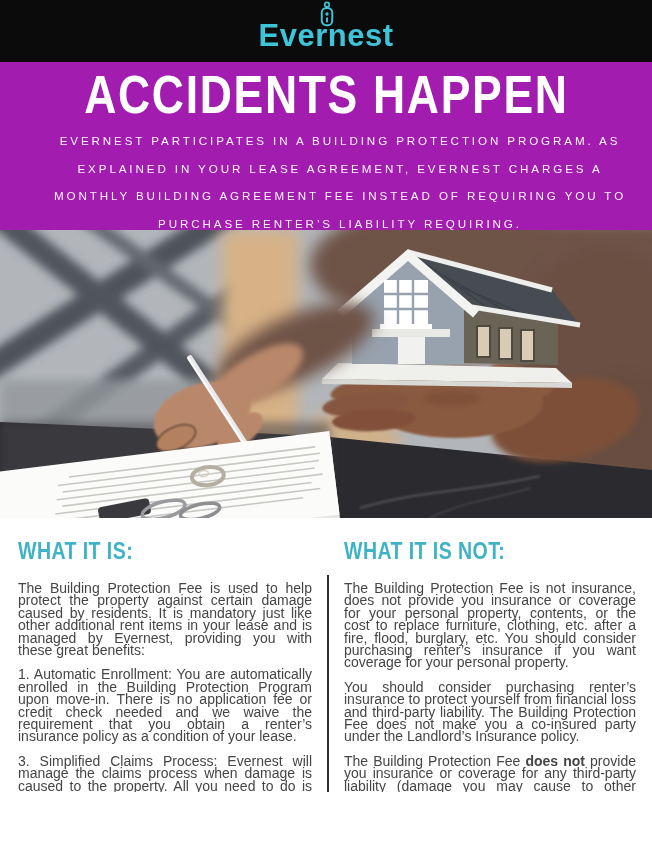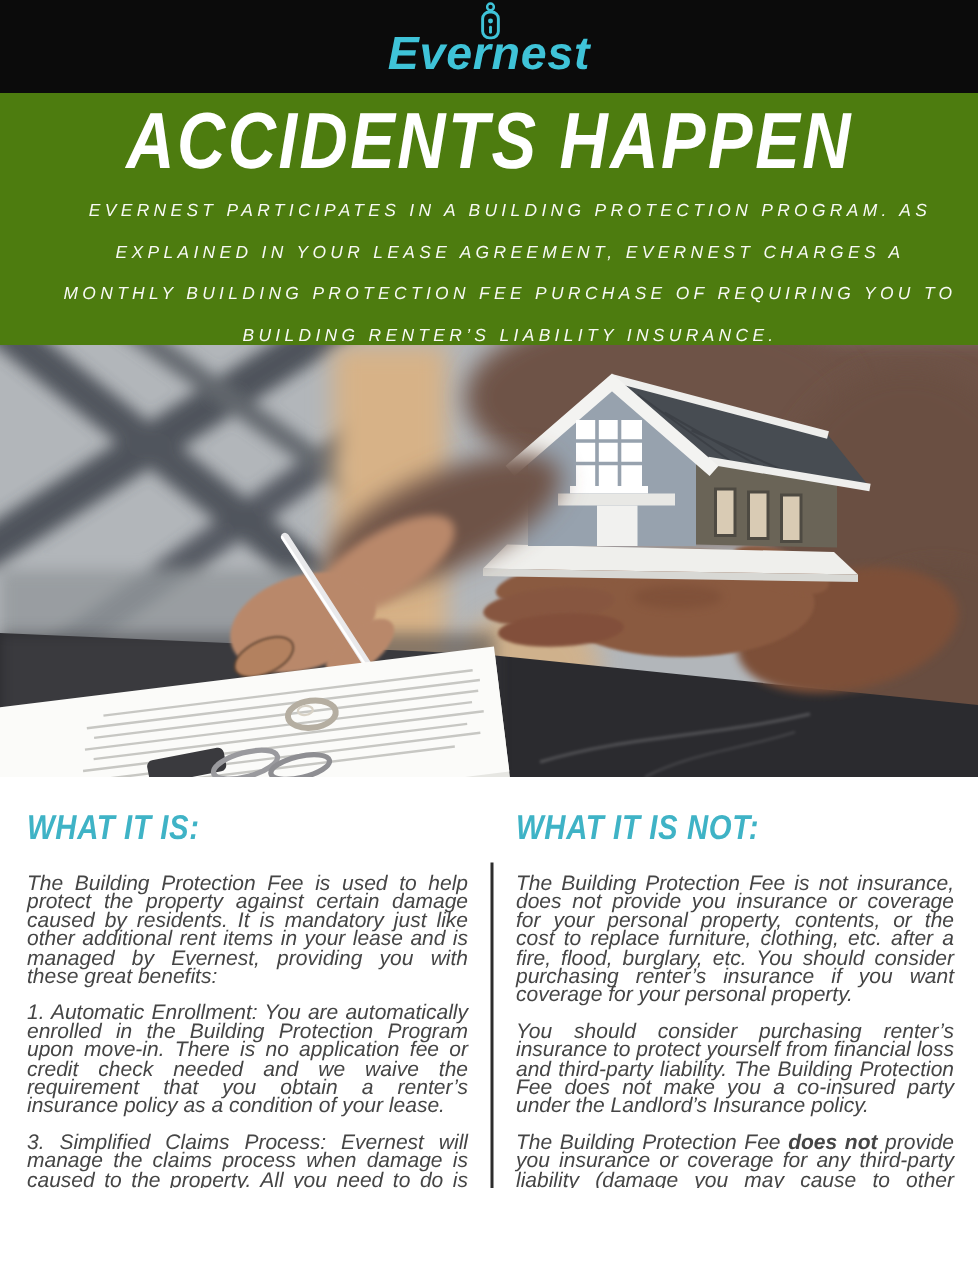--- a/index.html
+++ b/index.html
@@ -1,27 +1,27 @@
 <!DOCTYPE html>
 <html><head>
 <meta charset="utf-8">
 <style>
   * { box-sizing: border-box; margin: 0; padding: 0; }
   html, body { background: #ffffff; }
   body { font-family: "Liberation Sans", sans-serif; }
-  .page { width: 652px; height: 792px; position: relative; overflow: hidden; background: #ffffff; margin: 0 auto; font-style: italic; }
+  .page { width: 652px; height: 792px; position: relative; overflow: hidden; background: #ffffff; margin: 0 auto; }
 
   
   .topbar { height: 62px; background: #0b0b0b; display: flex; align-items: center; justify-content: center; }
   .logo { position: relative; display: inline-block; margin-top: 10px; }
   .logo-text { color: #3fc3d8; font-size: 31px; font-weight: bold; letter-spacing: 0.5px; }
   .logo-icon { position: absolute; left: 51%; top: -17px; transform: translateX(-50%); }
 
   
-  .hero { height: 168px; background: #4d7c0f; text-align: center; overflow: hidden; }
+  .hero { height: 168px; background: #a21caf; text-align: center; overflow: hidden; }
   .hero-title { margin-top: 6px; color: #ffffff; font-size: 53px; font-weight: bold; letter-spacing: 2px; display: inline-block; transform: scaleX(0.84); white-space: nowrap; line-height: 1.02; }
   .hero-sub { margin-top: 5px; margin-left: 28px; }
   .hero-sub div { color: rgba(255,255,255,0.96); font-size: 11.6px; letter-spacing: 2.9px; line-height: 27.5px; white-space: nowrap; }
 
   
   .photo { width: 652px; height: 288px; display: block; }
 
   
   .content { display: flex; padding: 20px 16px 0 18px; }
   .col { width: 294px; }
@@ -50,22 +50,22 @@
       </span>
       <span class="logo-text">Evernest</span>
     </div>
   </div>
 
   <div class="hero">
     <div class="hero-title">ACCIDENTS HAPPEN</div>
     <div class="hero-sub">
       <div>EVERNEST PARTICIPATES IN A BUILDING PROTECTION PROGRAM. AS</div>
       <div>EXPLAINED IN YOUR LEASE AGREEMENT, EVERNEST CHARGES A</div>
-      <div>MONTHLY BUILDING PROTECTION FEE PURCHASE OF REQUIRING YOU TO</div>
-      <div>BUILDING RENTER’S LIABILITY INSURANCE.</div>
+      <div>MONTHLY BUILDING AGREEMENT FEE INSTEAD OF REQUIRING YOU TO</div>
+      <div>PURCHASE RENTER’S LIABILITY REQUIRING.</div>
     </div>
   </div>
 
   <svg class="photo" viewBox="0 0 652 288" preserveAspectRatio="none">
     <defs>
       <filter id="b8" x="-40%" y="-40%" width="180%" height="180%">
           <feGaussianBlur stdDeviation="8"></feGaussianBlur>
         </filter>
       <filter id="b5" x="-40%" y="-40%" width="180%" height="180%">
           <feGaussianBlur stdDeviation="5"></feGaussianBlur>

